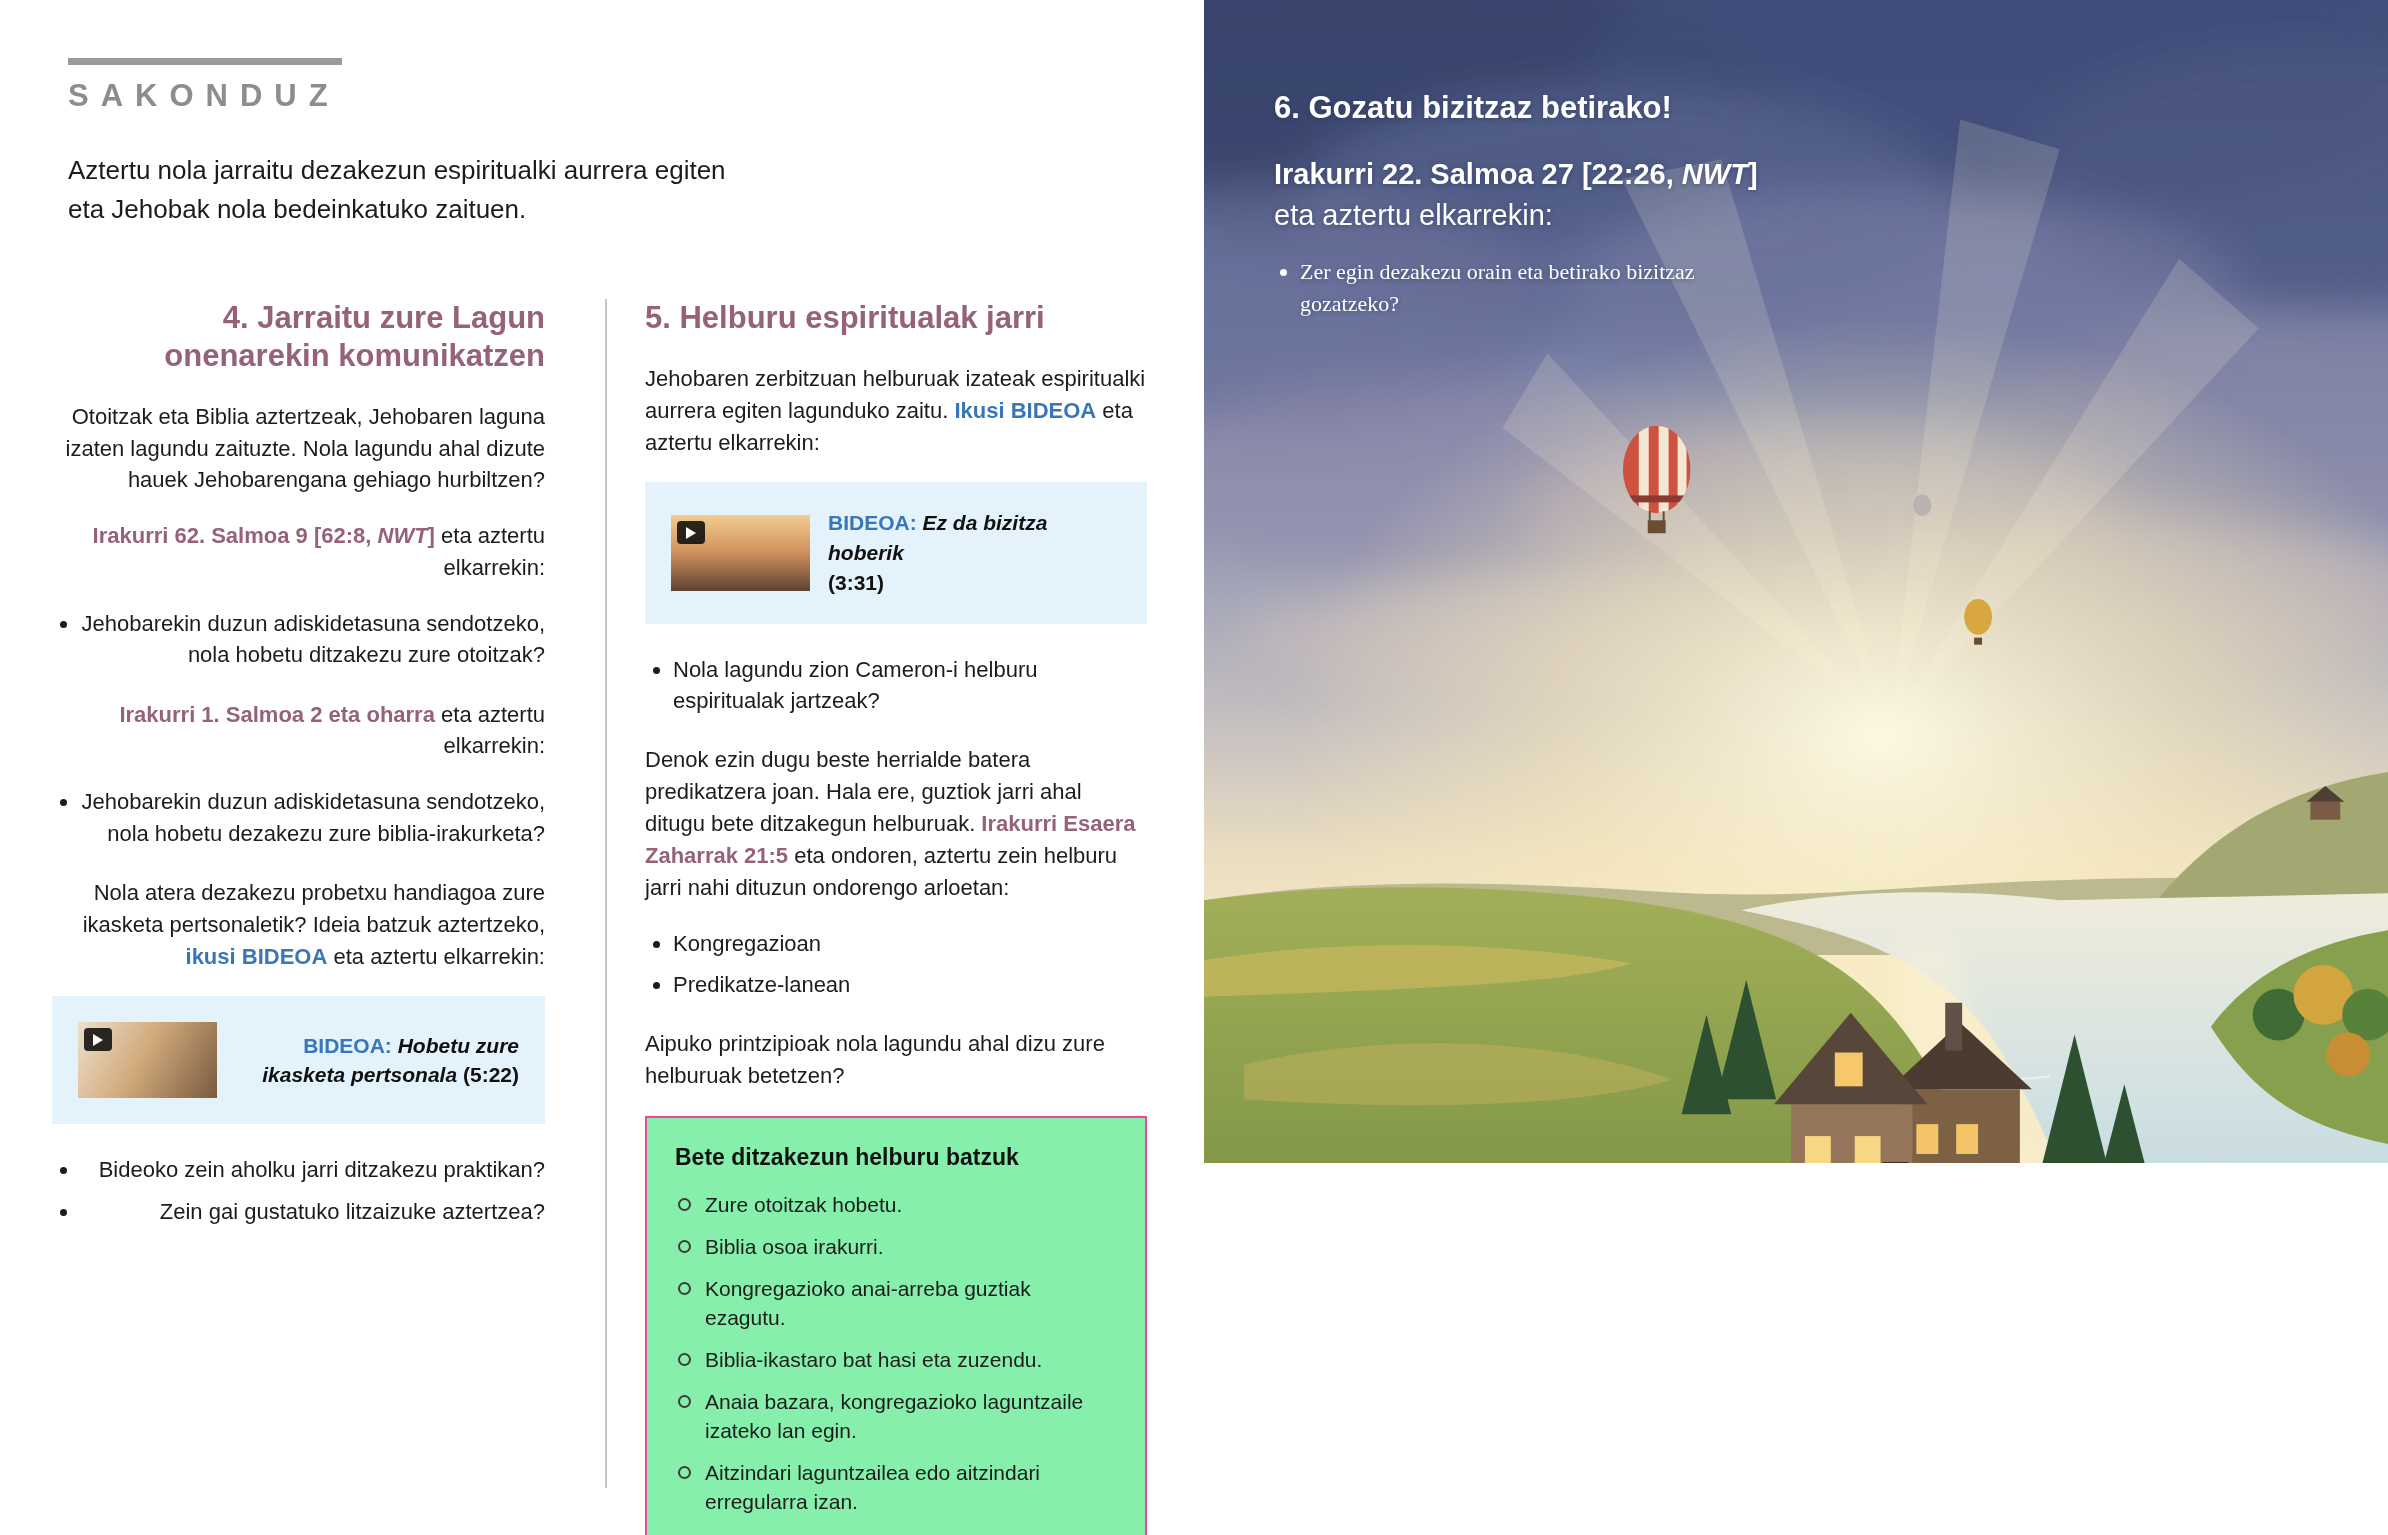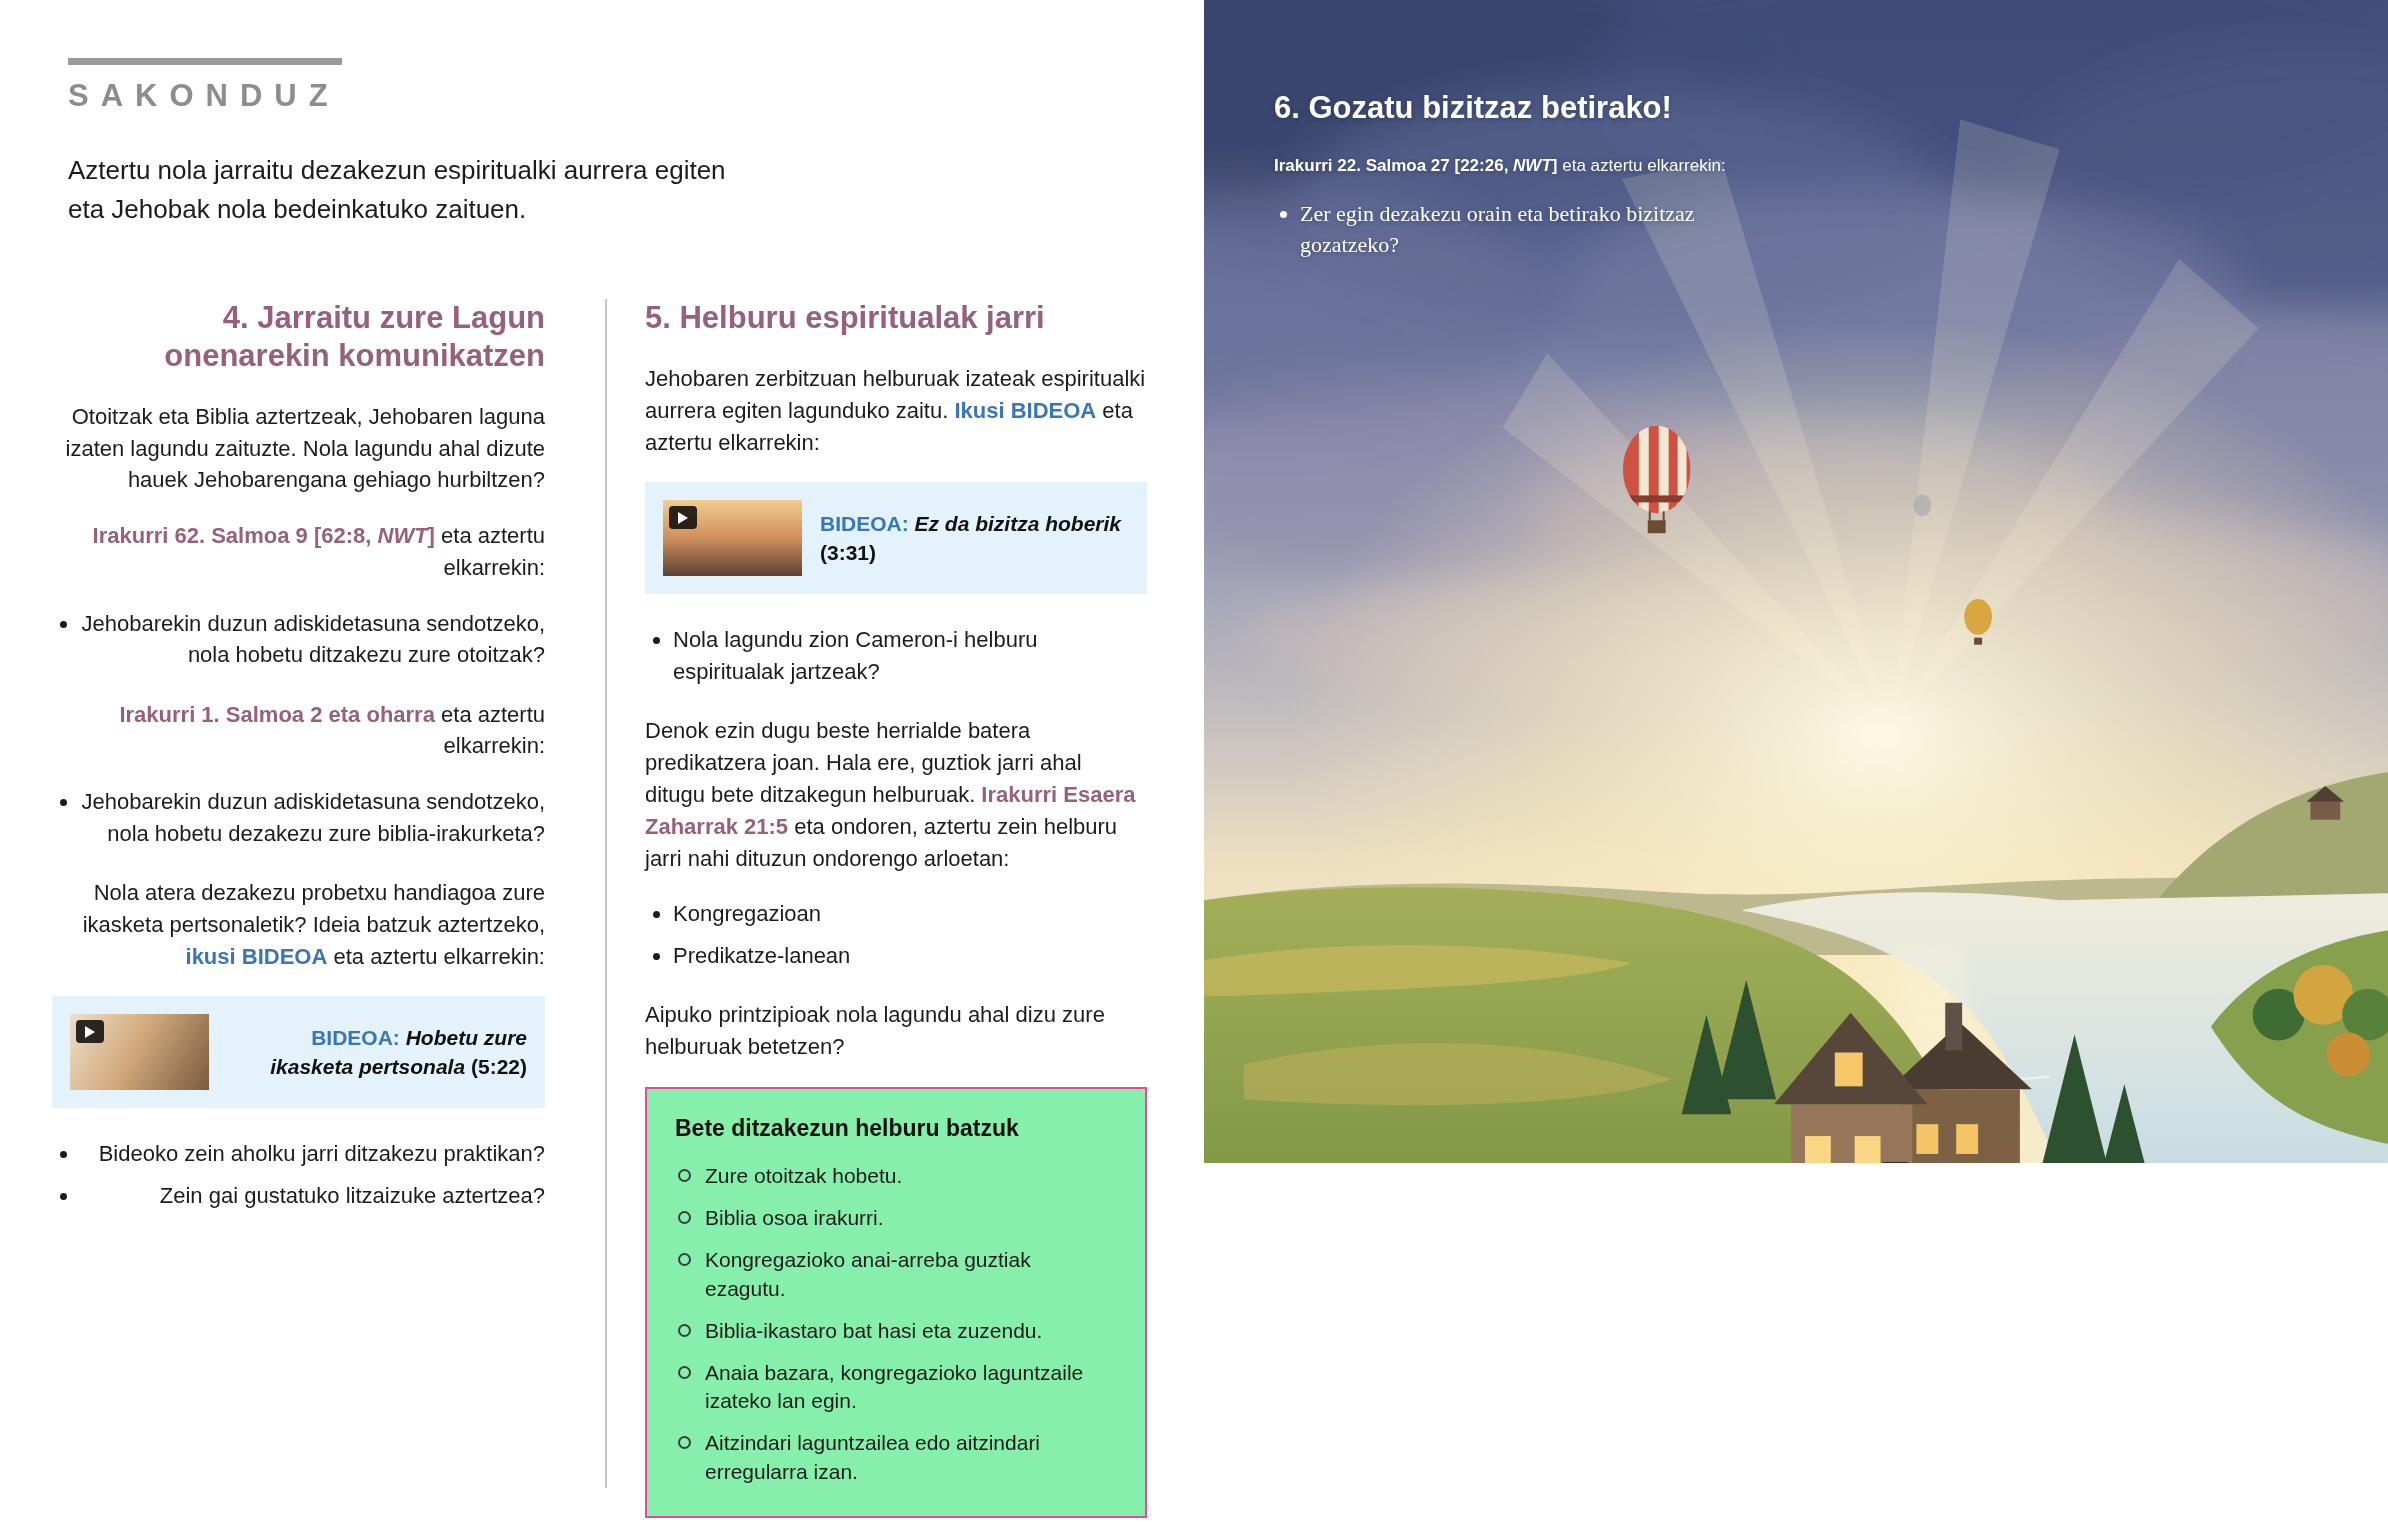--- a/index.html
+++ b/index.html
@@ -36,21 +36,21 @@
   }
   p.body { font-size: 22px; line-height: 1.45; margin: 0 0 24px 0; color: #1c1c1c; }
   .purple { color: #96627a; font-weight: bold; }
   .blue { color: #3876b8; font-weight: bold; cursor: pointer; }
 
   ul.bullets { list-style: disc; margin: 0 0 28px 0; padding-left: 28px; }
   ul.bullets li { font-size: 22px; line-height: 1.42; margin-bottom: 10px; }
 
   .video-box {
     display: flex; align-items: center;
-    background: #e3f2fb; padding: 18px; margin: 4px 0 30px 0; cursor: pointer;
+    background: #e3f2fb; padding: 26px; margin: 4px 0 30px 0; cursor: pointer;
   }
   .thumb { position: relative; flex: none; width: 139px; height: 76px; }
   .thumb-study { background: linear-gradient(120deg, #ece0cc 0%, #d3ab7d 45%, #7a5a3e 100%); }
   .thumb-beach { background: linear-gradient(180deg, #f2cd90 0%, #cf8f5c 50%, #5c4234 100%); }
   .play-badge {
     position: absolute; left: 6px; top: 6px; width: 28px; height: 23px;
     background: rgba(8,8,8,0.85); border-radius: 4px;
     display: flex; align-items: center; justify-content: center;
   }
   .play-tri { width: 0; height: 0; border-left: 10px solid #fff; border-top: 6px solid transparent; border-bottom: 6px solid transparent; }
@@ -69,21 +69,21 @@
     content: ""; position: absolute; left: 3px; top: 7px;
     width: 9px; height: 9px; border: 2px solid #3c3c3c; border-radius: 50%;
   }
 
   
   .right-panel { position: absolute; left: 1204px; top: 0; width: 1184px; height: 1163px; overflow: hidden; }
   .right-panel svg { position: absolute; left: 0; top: 0; width: 1184px; height: 1535px; display: block; }
 
   .overlay { position: absolute; left: 70px; top: 90px; width: 507px; color: #ffffff; text-shadow: 0 1px 5px rgba(30,40,75,0.45); }
   .overlay h2.section-title-6 { font-size: 31px; font-weight: bold; margin: 0 0 28px 0; white-space: nowrap; color: #fff; }
-  .overlay p.ref-line { font-size: 17px; line-height: 1.42; margin: 0 0 20px 0; max-width: 502px; }
+  .overlay p.ref-line { font-size: 29px; line-height: 1.42; margin: 0 0 20px 0; max-width: 502px; }
   .overlay .white-bold { font-weight: bold; }
   .overlay ul.bullets { margin: 0; padding-left: 26px; font-family: Liberation Serif, serif; }
   .overlay ul.bullets li { font-size: 22px; line-height: 1.42; max-width: 458px; }
 </style>
 </head>
 <body>
 
 <div class="left-page">
   <div class="kicker-rule"></div>
   <h1 class="kicker">SAKONDUZ</h1>

